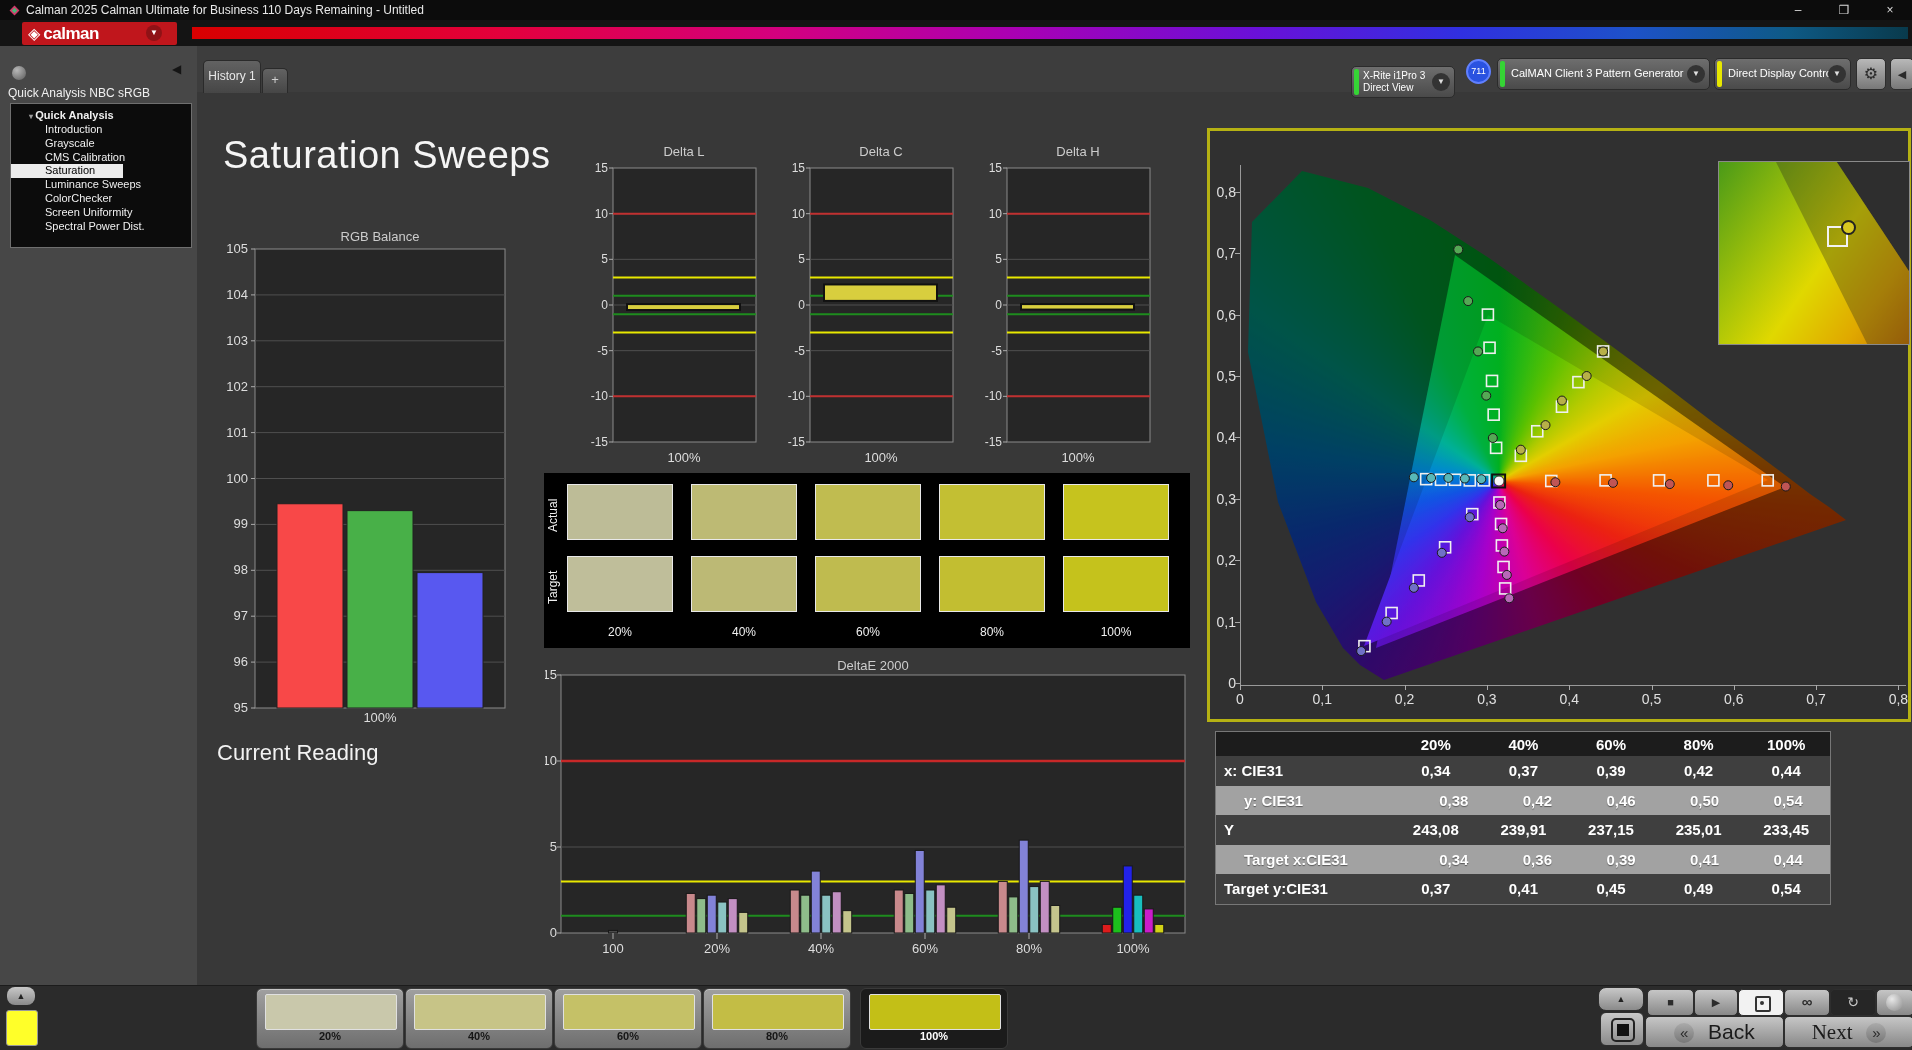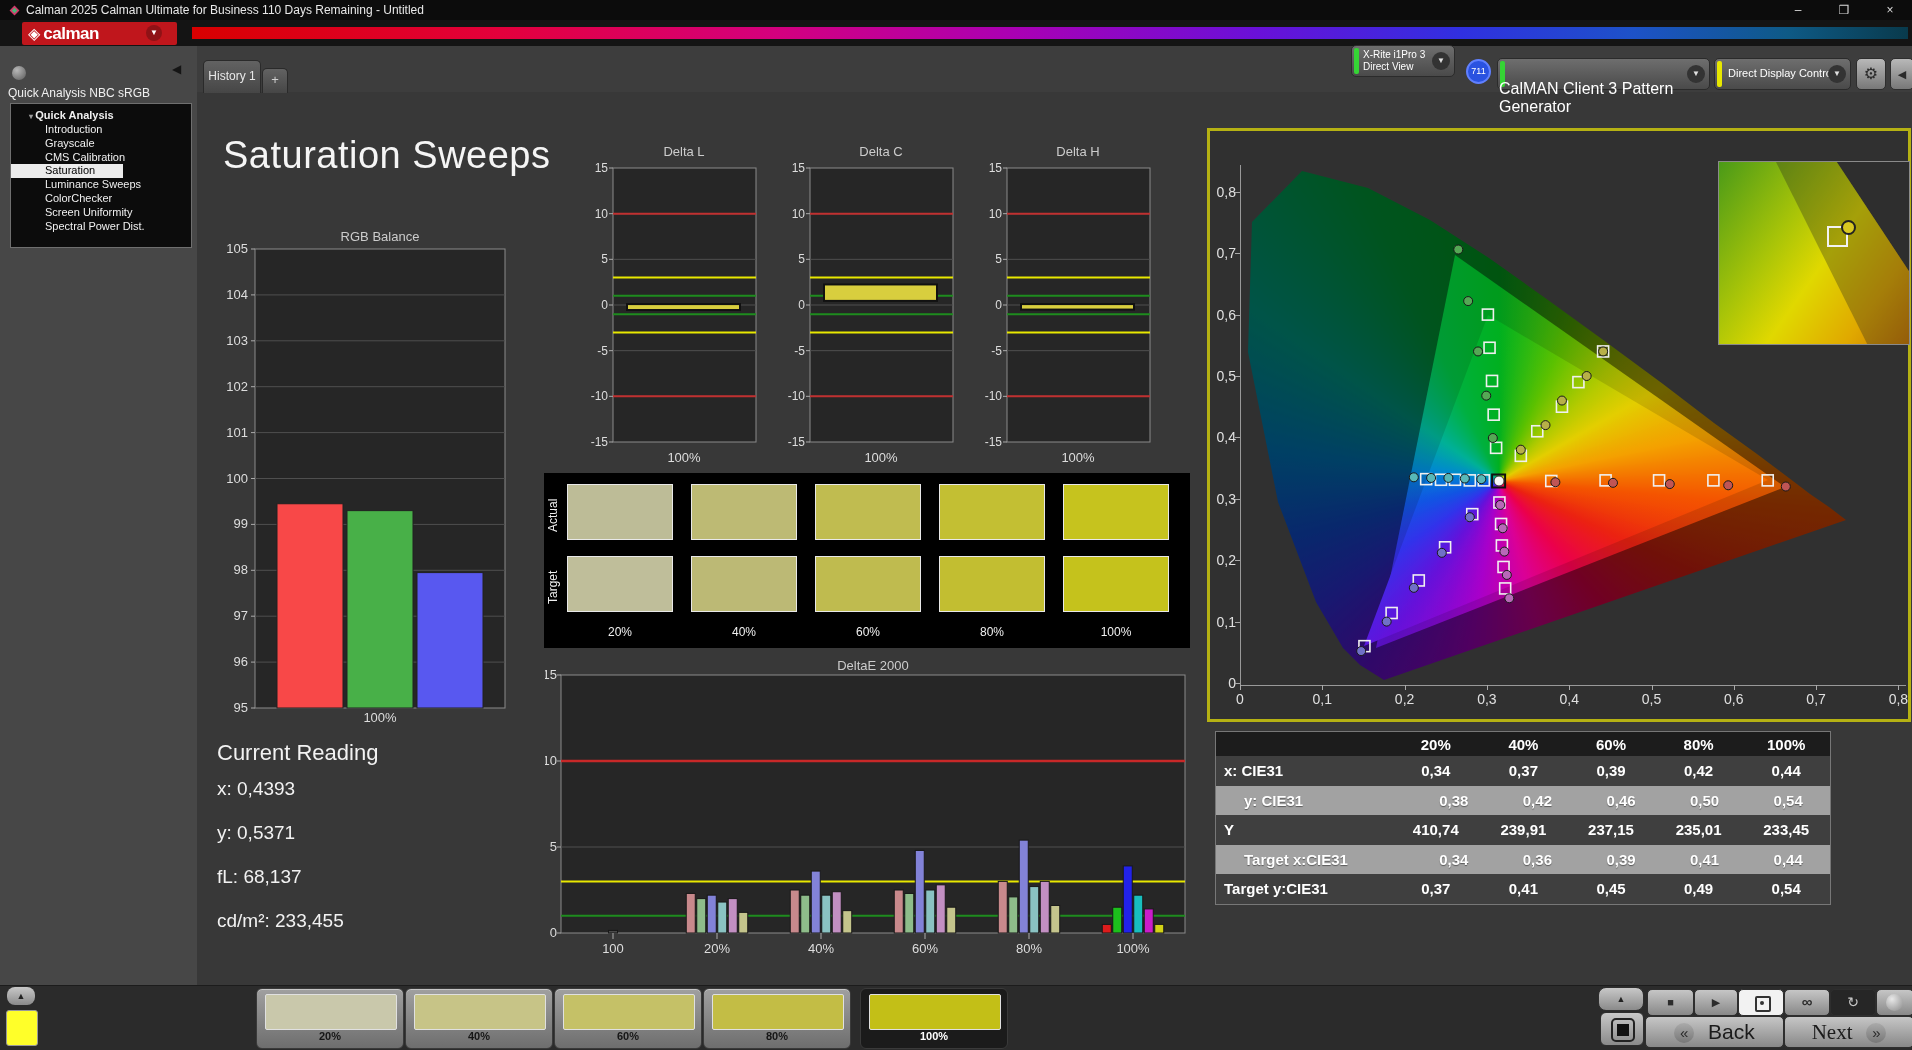--- a/index.html
+++ b/index.html
@@ -114,49 +114,43 @@
         <div class="treeitem">Luminance Sweeps</div>
         <div class="treeitem">ColorChecker</div>
         <div class="treeitem">Screen Uniformity</div>
         <div class="treeitem">Spectral Power Dist.</div>
       </div>
   </div>
 
   <div class="tab" style="left:203px;top:60px;width:56px;height:32px;line-height:30px;"><span>History 1</span></div>
   <div class="tab" style="left:262px;top:68px;width:24px;height:24px;line-height:22px;font-size:13px;color:#cfcfcf;"><span>+</span></div>
 
-  <div class="ddbtn" style="left:1351px;top:45px;width:102px;">
+  <div class="ddbtn" style="left:1351px;top:66px;width:102px;">
     <div class="ddbar" style="background:#35d435;"></div>
     <div style="position:absolute;left:11px;top:3px;font-size:10px;">X-Rite i1Pro 3</div>
     <div style="position:absolute;left:11px;top:15px;font-size:10px;">Direct View</div>
     <div class="ddchev"><span>▼</span></div>
   </div>
   <div class="abs" style="left:1466px;top:59px;width:25px;height:25px;border-radius:50%;background:#2a52e0;border:2px solid #6080ff;box-sizing:border-box;color:#fff;font-size:9px;text-align:center;line-height:21px;"><span>711</span></div>
   <div class="ddbtn" style="left:1497px;top:58px;width:211px;">
     <div class="ddbar" style="background:#35d435;"></div>
-    <div style="position:absolute;left:1px;top:8px;font-size:16px;margin-top:13px;">CalMAN Client 3 Pattern Generator</div>
+    <div style="position:absolute;left:13px;top:8px;font-size:11px;">CalMAN Client 3 Pattern Generator</div>
     <div class="ddchev"><span>▼</span></div>
   </div>
   <div class="ddbtn" style="left:1714px;top:58px;width:135px;">
     <div class="ddbar" style="background:#e8e800;"></div>
     <div style="position:absolute;left:13px;top:8px;font-size:11px;">Direct Display Control</div>
     <div class="ddchev"><span>▼</span></div>
   </div>
   <div class="silverbtn" style="left:1856px;top:58px;width:28px;height:30px;font-size:16px;line-height:30px;"><span>⚙</span></div>
   <div class="silverbtn" style="left:1890px;top:58px;width:22px;height:30px;font-size:11px;line-height:30px;"><span>◀</span></div>
 
   <div class="abs" id="pagetitle">Saturation Sweeps</div>
   <div class="abs" id="currdr">
     <div class="crt">Current Reading</div>
-    <div id="crlines">
-        <div class="crl">x: 0,4393</div>
-        <div class="crl">y: 0,5371</div>
-        <div class="crl">fL: 68,137</div>
-        <div class="crl">cd/m²: 233,455</div>
-      </div>
   </div>
 
   <svg class="chartsvg" id="svg-rgb" style="left:200px;top:225px" width="310" height="505">
       <rect x="55" y="24" width="250" height="459" fill="#262626" stroke="#8a8a8a"></rect>
       <line x1="55" y1="437.09999999999997" x2="305" y2="437.09999999999997" stroke="#4f4f4f"></line>
       <line x1="55" y1="391.2" x2="305" y2="391.2" stroke="#4f4f4f"></line>
       <line x1="55" y1="345.3" x2="305" y2="345.3" stroke="#4f4f4f"></line>
       <line x1="55" y1="299.4" x2="305" y2="299.4" stroke="#4f4f4f"></line>
       <line x1="55" y1="253.5" x2="305" y2="253.5" stroke="#4f4f4f"></line>
       <line x1="55" y1="207.6" x2="305" y2="207.6" stroke="#4f4f4f"></line>
@@ -516,21 +510,21 @@
       <div class="trow light">
         <div class="lab">y: CIE31</div>
         <div class="val">0,38</div>
         <div class="val">0,42</div>
         <div class="val">0,46</div>
         <div class="val">0,50</div>
         <div class="val">0,54</div>
       </div>
       <div class="trow dark">
         <div class="lab">Y</div>
-        <div class="val">410,74</div>
+        <div class="val">243,08</div>
         <div class="val">239,91</div>
         <div class="val">237,15</div>
         <div class="val">235,01</div>
         <div class="val">233,45</div>
       </div>
       <div class="trow light">
         <div class="lab">Target x:CIE31</div>
         <div class="val">0,34</div>
         <div class="val">0,36</div>
         <div class="val">0,39</div>

